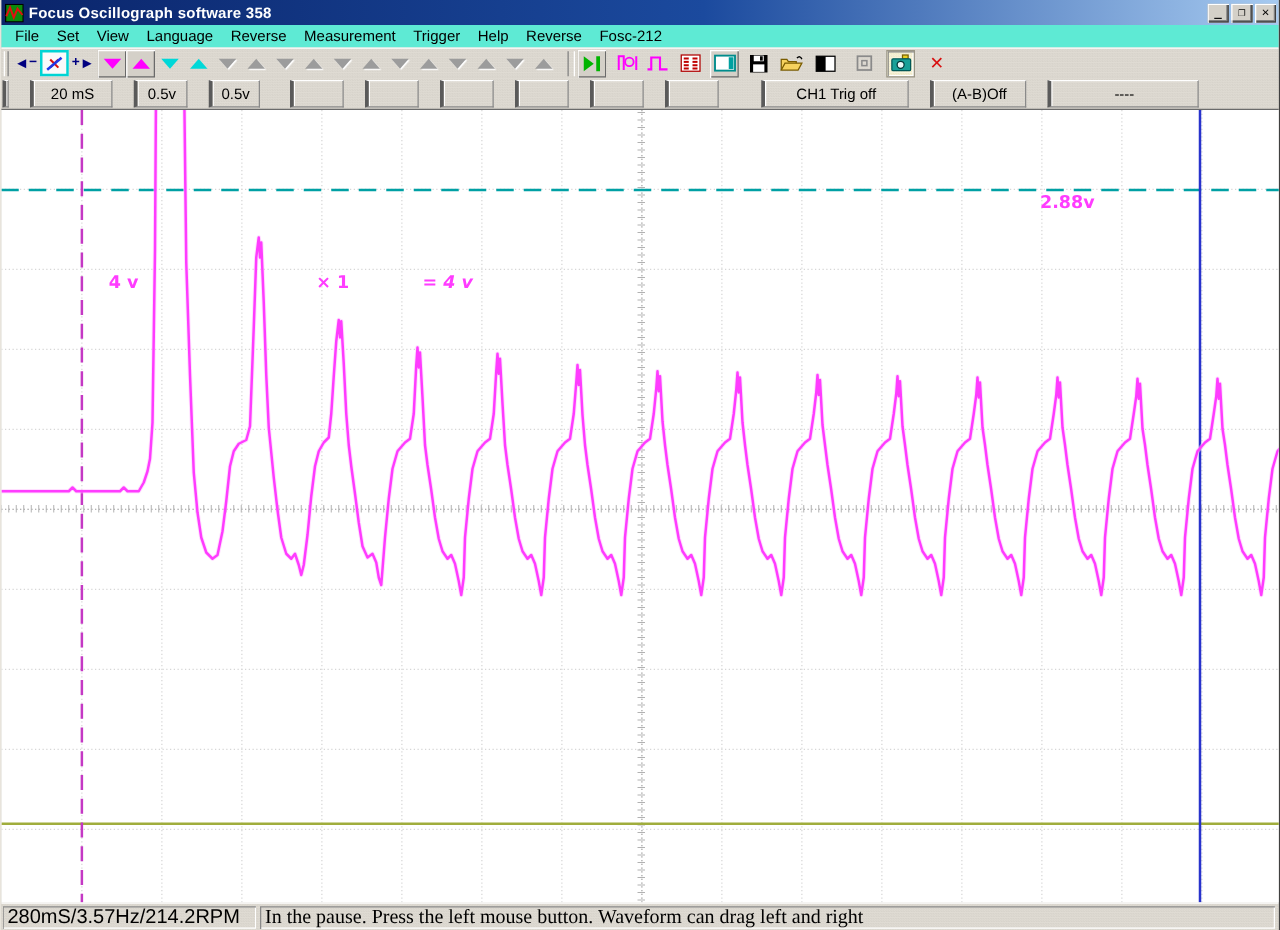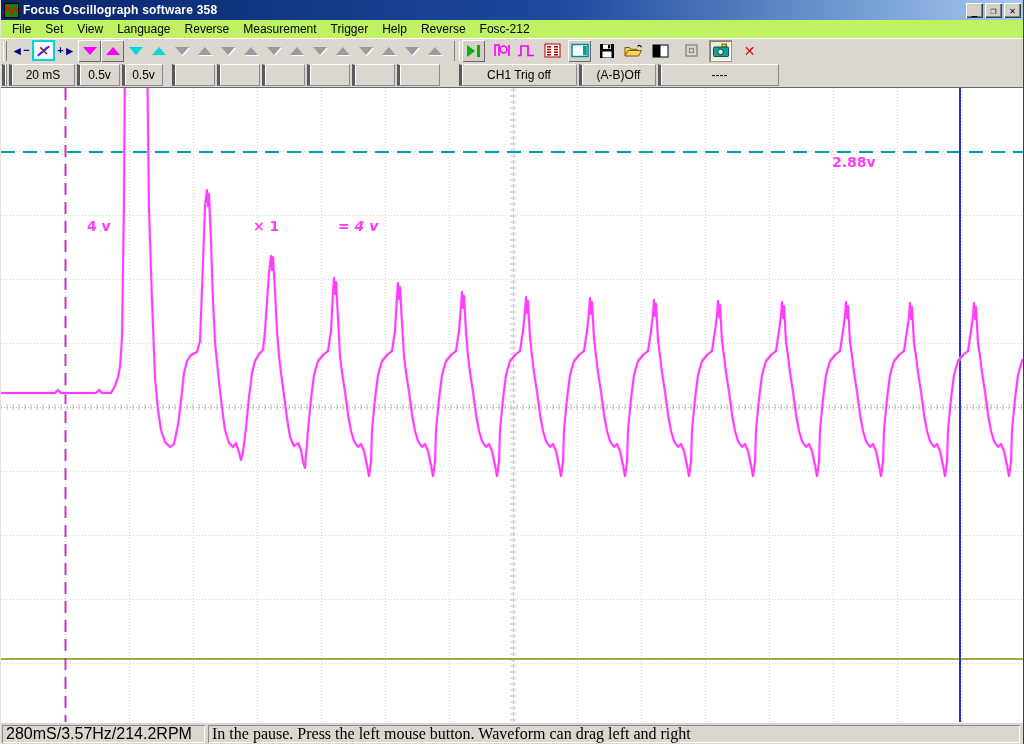--- a/index.html
+++ b/index.html
@@ -13,21 +13,21 @@
   
   .titlebar{height:20px;display:flex;align-items:center;padding:0 2px 0 3px;
     background:linear-gradient(90deg,#0a246a 0%,#1b4a9e 55%,#a6caf0 100%);}
   .app-icon{width:15px;height:15px;display:inline-block;margin-right:4px;flex:none;}
   .title{color:#ffffff;font-weight:bold;font-size:12px;flex:1;white-space:nowrap;letter-spacing:.2px;}
   .win-btns{display:flex;gap:2px;flex:none;}
   .win-btn{width:17px;height:15px;background:#d4d0c8;border:none;padding:0;
     box-shadow:inset 1px 1px 0 #fff, inset -1px -1px 0 #404040, inset -2px -2px 0 #808080;
     font-family:"DejaVu Sans Mono",monospace;font-size:10px;line-height:13px;font-weight:bold;color:#000;}
   
-  .menubar{height:18px;display:flex;align-items:center;padding-left:4px;font-size:12px;background:#bef264;}
+  .menubar{height:18px;display:flex;align-items:center;padding-left:4px;font-size:12px;background:#5eead4;}
   .menu-item{padding:1px 7px;white-space:nowrap;color:#000;}
   
   .toolbar1{height:24px;display:flex;align-items:center;padding-left:1px;border-top:1px solid #fff;}
   .tb-sep{width:6px;height:20px;margin:0 2px;border-left:1px solid #808080;border-right:1px solid #ffffff;flex:none;}
   .tb-grip{width:4px;height:20px;margin:0 2px 0 1px;border-left:1px solid #fff;border-right:1px solid #808080;flex:none;}
   .tb-btn{width:23px;height:22px;display:flex;align-items:center;justify-content:center;flex:none;
     position:relative;background:transparent;}
   .tb-btn.raised{background:#d4d0c8;box-shadow:inset 1px 1px 0 #ffffff, inset -1px -1px 0 #6a6a6a;}
   .tri{width:0;height:0;display:inline-block;}
   .tri-down{border-left:7px solid transparent;border-right:7px solid transparent;border-top:8px solid;}
@@ -41,21 +41,21 @@
   .pp-tri{width:0;height:0;border-top:6px solid transparent;border-bottom:6px solid transparent;border-left:8px solid #00b400;}
   .pp-bar{width:3px;height:12px;background:#00b400;margin-left:2px;}
   .redx-glyph{color:#d81010;font-weight:bold;font-size:14px;line-height:1;font-family:"DejaVu Sans",sans-serif;}
   .camera-btn{background-image:repeating-conic-gradient(#efe9c8 0 25%, #f7f3da 0 50%);background-size:2px 2px;
     box-shadow:inset 1px 1px 0 #808080, inset -1px -1px 0 #ffffff;border:1px solid #9a9686;}
   
   .toolbar2{height:26px;display:flex;align-items:flex-start;padding-top:2px;padding-left:1px;border-bottom:1px solid #6a6a6a;}
   .seg{height:22px;flex:none;display:flex;align-items:center;justify-content:center;
     font-size:12px;color:#000;white-space:nowrap;overflow:hidden;
     border-top:1px solid #ffffff;border-right:1px solid #8a8a8a;border-bottom:1px solid #8a8a8a;
-    border-left:3px solid #5a5a5a;box-shadow:inset 1px 0 0 #ffffff;margin-right:2px;}
+    border-left:3px solid #5a5a5a;box-shadow:inset 1px 0 0 #ffffff;margin-right:17px;}
   .seg-stub{width:5px;}
   
   .plot{position:relative;width:1024px;height:634px;background:#ffffff;overflow:hidden;}
   .plot svg{position:absolute;left:0;top:0;}
   .ann{position:absolute;font-family:"DejaVu Sans",sans-serif;font-weight:bold;font-size:14px;color:#ff3cff;white-space:nowrap;}
   
   .statusbar{height:22px;display:flex;align-items:center;gap:3px;padding:2px 3px 2px 1px;border-top:1px solid #ffffff;}
   .status-panel{height:18px;display:flex;align-items:center;padding:0 4px;font-size:16px;color:#000;white-space:nowrap;overflow:hidden;
     box-shadow:inset 1px 1px 0 #8a8a8a, inset -1px -1px 0 #ffffff;}
   .status-left{width:203px;flex:none;}

